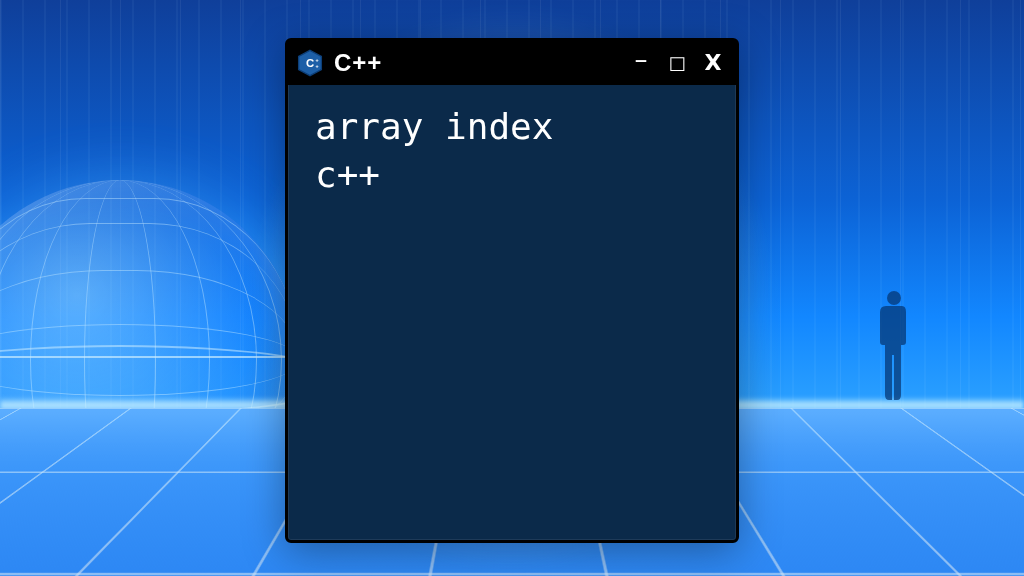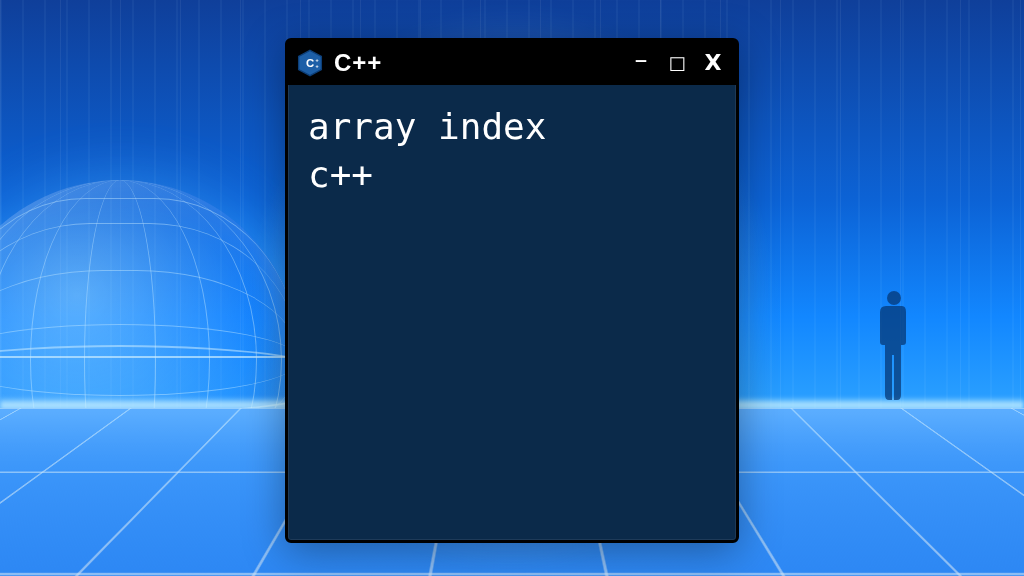--- a/index.html
+++ b/index.html
@@ -147,21 +147,21 @@
       line-height:1;
     }
     .ctrl.min{ font-size:26px; transform:translateY(-4px); }
     .ctrl.max{ font-size:18px; }
     .ctrl.close{ font-size:22px; font-weight:700; }
 
     .cpp-badge { width:28px; height:28px; flex:0 0 auto; }
 
     .client {
       flex:1;
-      padding:18px 20px;
+      padding:18px 27px;
     }
     .client .line {
       color:#fff;
       font-family:"DejaVu Sans Mono","Consolas","Menlo",monospace;
       font-size:36px;
       line-height:1.32;
       white-space:pre;
     }
   </style>
 </head>

